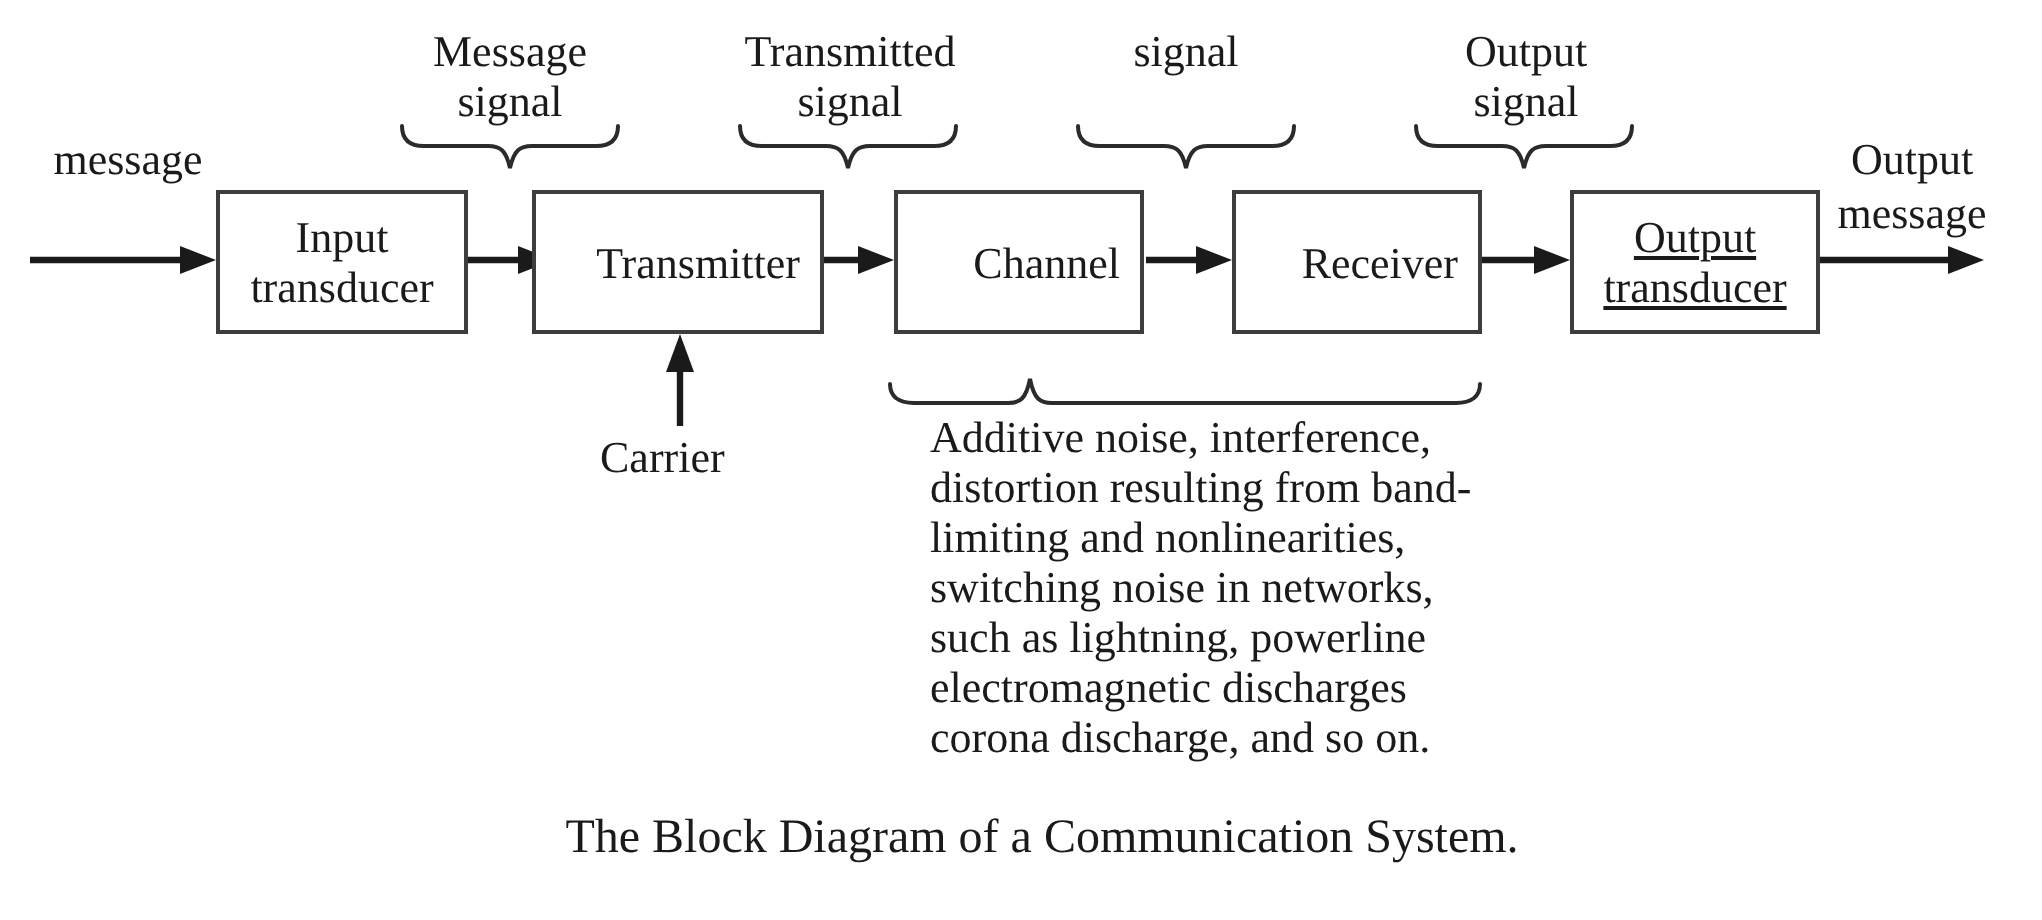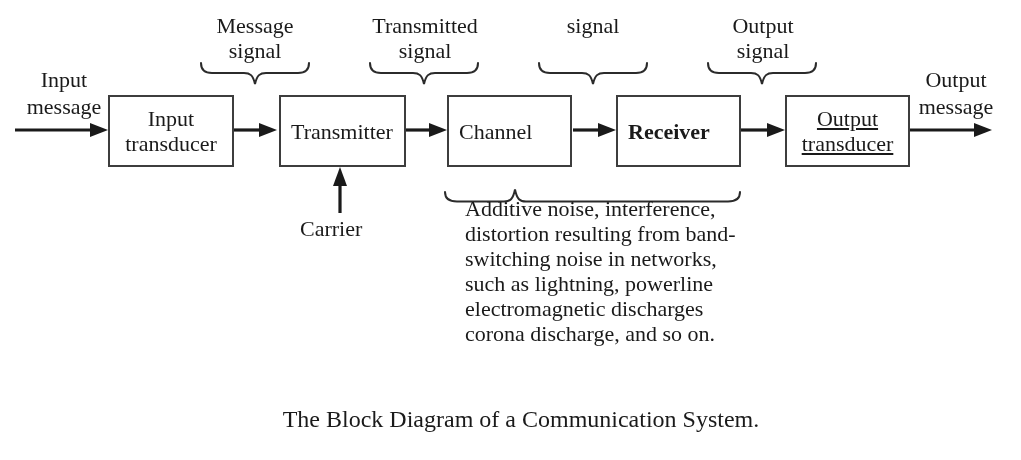--- a/index.html
+++ b/index.html
@@ -21,30 +21,30 @@
   }
   .box {
     position: absolute;
     top: 95px;
     height: 72px;
     border: 2px solid #3d3d3d;
     box-sizing: border-box;
     background: #ffffff;
     display: flex;
     align-items: center;
-    justify-content: flex-start;
+    justify-content: flex-end;
     text-align: center;
     font-size: 22px;
     line-height: 25px;
     padding: 0 10px;
   }
   .box-input-transducer  { left: 108px; width: 126px; }
-  .box-transmitter       { left: 279px; width: 127px; }
+  .box-transmitter       { left: 266px; width: 146px; }
   .box-channel           { left: 447px; width: 125px; }
-  .box-receiver          { left: 616px; width: 125px; font-weight: bold; }
+  .box-receiver          { left: 616px; width: 125px; }
   .box-output-transducer { left: 785px; width: 125px; text-decoration: underline; }
 
   .siglabel {
     position: absolute;
     top: 13px;
     width: 170px;
     text-align: center;
     font-size: 22px;
     line-height: 25px;
   }
@@ -67,21 +67,21 @@
     position: absolute;
     top: 216px;
     left: 300px;
     width: 84px;
     text-align: left;
     font-size: 22px;
   }
   .channel-note {
     position: absolute;
     left: 465px;
-    top: 196px;
+    top: 206px;
     font-size: 22px;
     line-height: 25px;
     white-space: nowrap;
   }
   .caption {
     position: absolute;
     top: 406px;
     left: 21px;
     width: 1000px;
     text-align: center;
@@ -172,33 +172,33 @@
   </div>
   <div class="siglabel siglabel-received">
     <div>signal</div>
   </div>
   <div class="siglabel siglabel-output">
     <div>Output</div>
     <div>signal</div>
   </div>
 
   <div class="iolabel iolabel-input">
-    <div>Input</div>
     <div>message</div>
   </div>
   <div class="iolabel iolabel-output">
     <div>Output</div>
     <div>message</div>
   </div>
 
   <div class="carrier-label">Carrier</div>
 
   <div class="channel-note">
     <div>Additive noise, interference,</div>
     <div>distortion resulting from band-</div>
+    <div>limiting and nonlinearities,</div>
     <div>switching noise in networks,</div>
     <div>such as lightning, powerline</div>
     <div>electromagnetic discharges</div>
     <div>corona discharge, and so on.</div>
   </div>
 
   <div class="caption">The Block Diagram of a Communication System.</div>
 
 </div>
 

